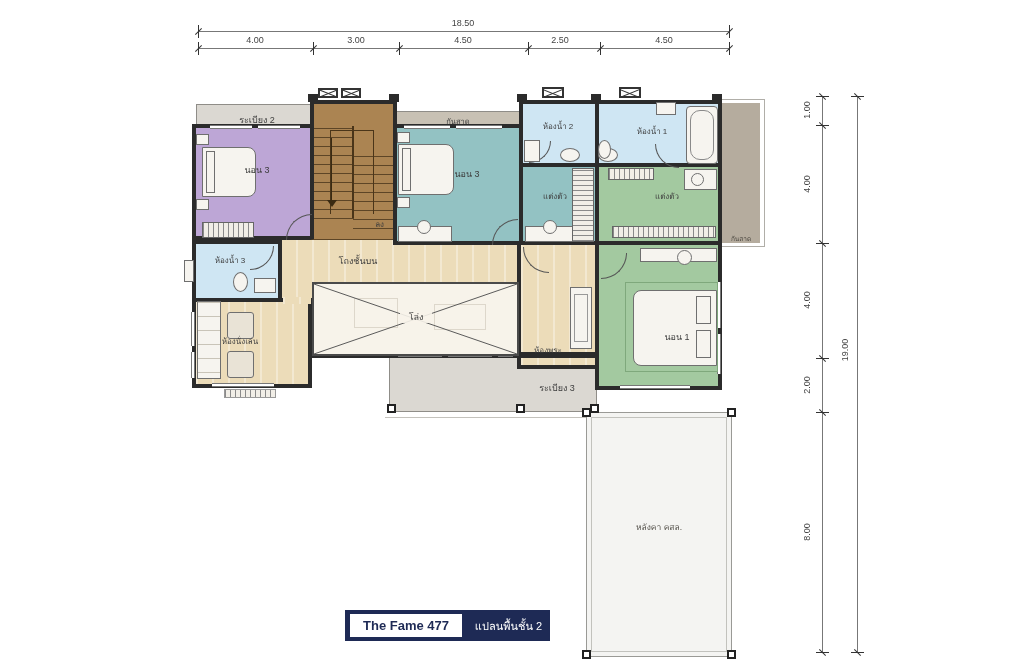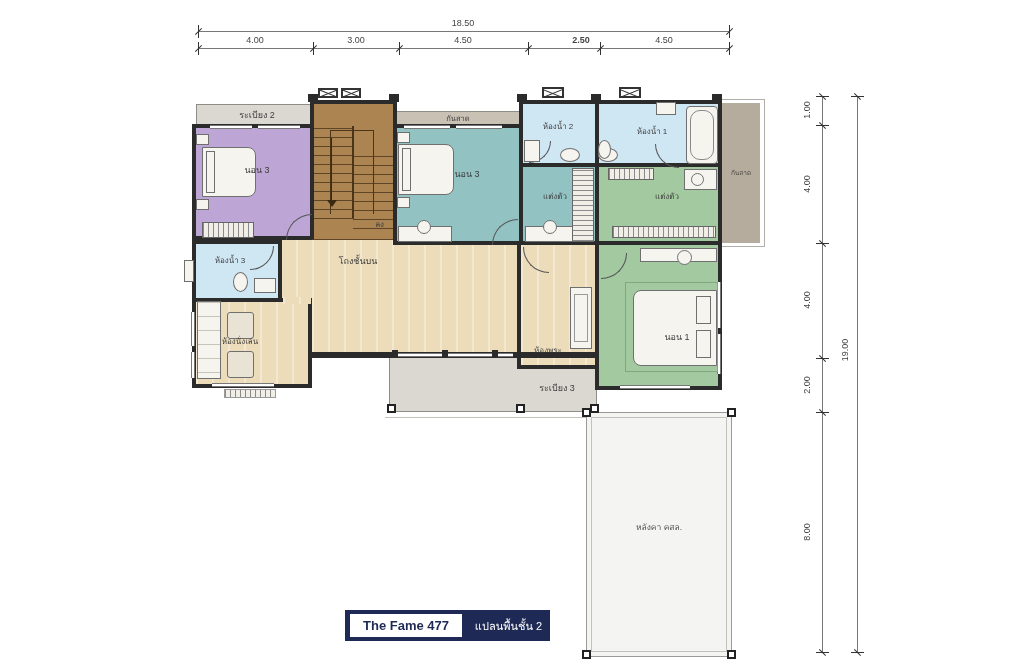--- a/index.html
+++ b/index.html
@@ -8,21 +8,21 @@
     --bathroom:#cfe6f3; --stairs:#ab8452; --navy:#1e2a55;
   }
   html,body{margin:0;padding:0;background:#fff;}
   #canvas{position:relative;width:1024px;height:664px;background:#fff;overflow:hidden;
     font-family:"Liberation Sans","DejaVu Sans",sans-serif;}
   .abs{position:absolute;}
   .room{position:absolute;box-sizing:border-box;border:4px solid var(--wall);}
   .wood{background:var(--wood);
     background-image:repeating-linear-gradient(90deg,rgba(255,255,255,.35) 0 2px,rgba(255,255,255,0) 2px 16px);}
   .gray{position:absolute;box-sizing:border-box;background:var(--balcony);border:1px solid #8f8d88;
-    display:flex;align-items:center;justify-content:center;}
+    display:flex;align-items:flex-end;justify-content:center;}
   .lbl{position:absolute;font-size:9px;line-height:1.25;color:#3d3d3d;text-align:center;white-space:nowrap;}
   .dim{position:absolute;background:#777;}
   .dimlbl{position:absolute;width:40px;height:10px;font-size:9px;color:#444;text-align:center;line-height:1;}
   .rot{transform:rotate(-90deg);}
   .tv{position:absolute;width:1px;height:13px;background:#333;}
   .tv::after{content:"";position:absolute;left:-4px;top:6px;width:9px;height:1px;background:#333;transform:rotate(-45deg);}
   .th{position:absolute;width:13px;height:1px;background:#333;}
   .th::after{content:"";position:absolute;left:6px;top:-4px;width:1px;height:9px;background:#333;transform:rotate(-45deg);}
   .wallseg{position:absolute;background:var(--wall);}
   .winh{position:absolute;background:#fff;border-top:1px solid #777;border-bottom:1px solid #777;box-sizing:border-box;}
@@ -56,21 +56,21 @@
   <div class="dim" style="left:198px;top:48px;width:531px;height:1px;"></div>
   <div class="tv" style="left:198px;top:42px;"></div>
   <div class="tv" style="left:313px;top:42px;"></div>
   <div class="tv" style="left:399px;top:42px;"></div>
   <div class="tv" style="left:528px;top:42px;"></div>
   <div class="tv" style="left:600px;top:42px;"></div>
   <div class="tv" style="left:729px;top:42px;"></div>
   <div class="dimlbl" style="left:235px;top:36px;">4.00</div>
   <div class="dimlbl" style="left:336px;top:36px;">3.00</div>
   <div class="dimlbl" style="left:443px;top:36px;">4.50</div>
-  <div class="dimlbl" style="left:561px;top:36px;font-weight:bold;">2.50</div>
+  <div class="dimlbl" style="left:540px;top:36px;">2.50</div>
   <div class="dimlbl" style="left:644px;top:36px;">4.50</div>
 
   <div class="dim" style="left:822px;top:96px;width:1px;height:556px;"></div>
   <div class="th" style="left:816px;top:96px;"></div>
   <div class="th" style="left:816px;top:125px;"></div>
   <div class="th" style="left:816px;top:243px;"></div>
   <div class="th" style="left:816px;top:358px;"></div>
   <div class="th" style="left:816px;top:412px;"></div>
   <div class="th" style="left:816px;top:652px;"></div>
   <div class="dimlbl rot" style="left:788px;top:105px;">1.00</div>
@@ -119,20 +119,29 @@
   <div class="winh" style="left:398px;top:353px;width:115px;height:4px;"></div>
   <div class="wallseg" style="left:308px;top:94px;width:10px;height:8px;"></div>
   <div class="wallseg" style="left:389px;top:94px;width:10px;height:8px;"></div>
   <div class="wallseg" style="left:517px;top:94px;width:10px;height:8px;"></div>
   <div class="wallseg" style="left:591px;top:94px;width:10px;height:8px;"></div>
   <div class="wallseg" style="left:712px;top:94px;width:10px;height:8px;"></div>
   <div class="wallseg" style="left:392px;top:350px;width:6px;height:8px;"></div>
   <div class="wallseg" style="left:442px;top:350px;width:6px;height:8px;"></div>
   <div class="wallseg" style="left:492px;top:350px;width:6px;height:8px;"></div>
 
+  <div class="abs" style="left:312px;top:282px;width:207px;height:74px;background:#f7f3ea;border:2px solid #4a4a4a;box-sizing:border-box;">
+    <div class="ghost" style="left:40px;top:14px;width:42px;height:28px;"></div>
+    <div class="ghost" style="left:120px;top:20px;width:50px;height:24px;"></div>
+    <svg width="203" height="70" style="position:absolute;left:0;top:0;">
+      <line x1="0" y1="0" x2="203" y2="70" stroke="#5a5a5a" stroke-width="1"></line>
+      <line x1="203" y1="0" x2="0" y2="70" stroke="#5a5a5a" stroke-width="1"></line>
+    </svg>
+    <div class="lbl" style="left:86px;top:28px;width:32px;background:rgba(247,243,234,.9);">โล่ง</div>
+  </div>
 
   <div class="treads" style="left:314px;top:128px;width:40px;height:92px;"></div>
   <div class="treads" style="left:353px;top:156px;width:40px;height:80px;"></div>
   <div class="abs" style="left:352px;top:126px;width:2px;height:92px;background:#4a3519;"></div>
   <div class="abs" style="left:330px;top:130px;width:44px;height:84px;border:1px solid #4a3519;border-bottom:none;box-sizing:border-box;"></div>
   <div class="abs" style="left:331px;top:138px;width:1px;height:62px;background:#3a2a12;"></div>
   <div class="abs" style="left:327px;top:200px;width:0;height:0;border-left:5px solid transparent;border-right:5px solid transparent;border-top:7px solid #3a2a12;"></div>
   <div class="lbl" style="left:360px;top:220px;width:24px;font-size:8px;text-align:right;">ลง</div>
 
   <div class="winh" style="left:210px;top:125px;width:42px;height:4px;"></div>

